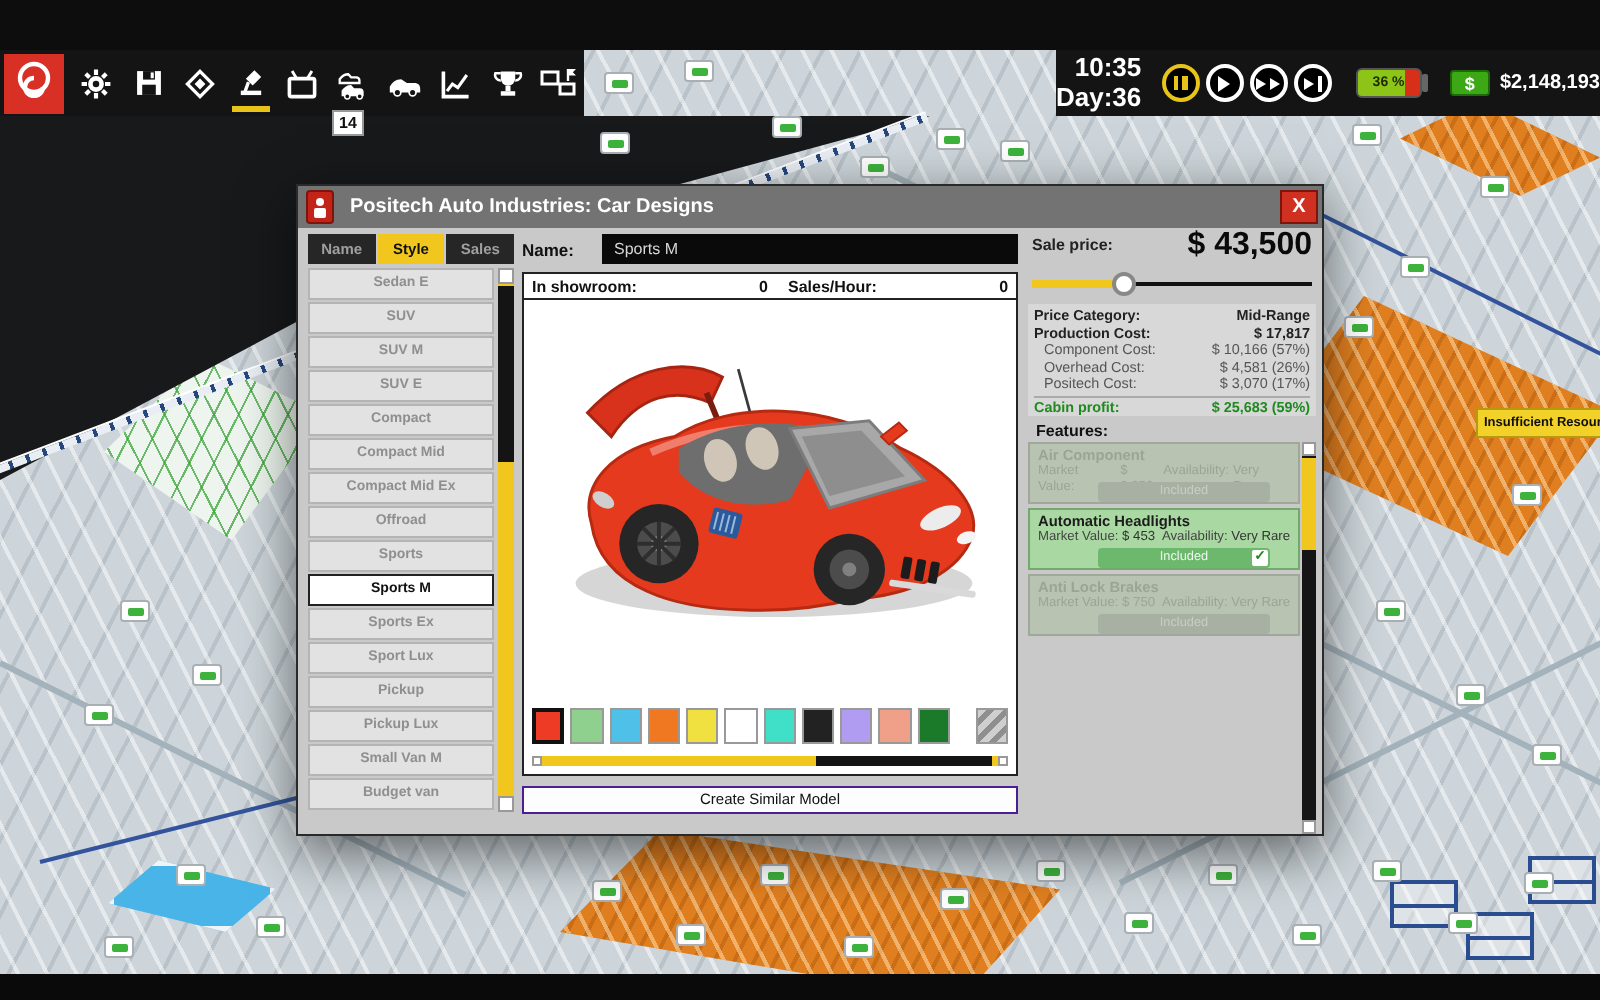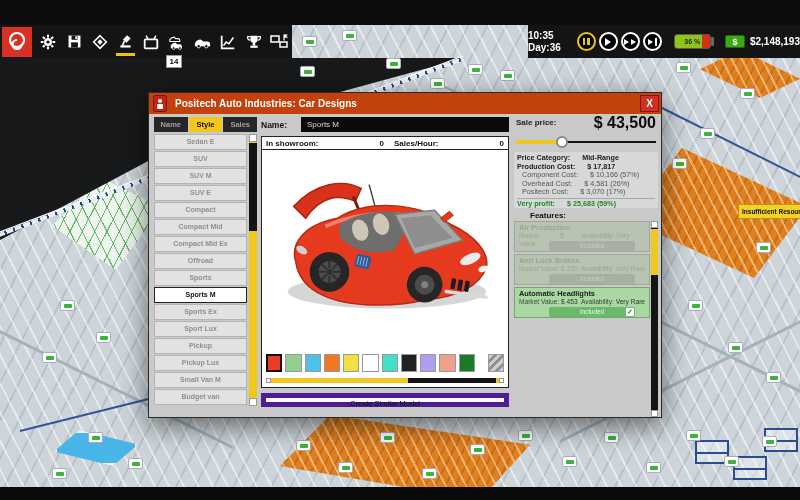--- a/index.html
+++ b/index.html
@@ -43,42 +43,42 @@
   .topstrip{position:absolute;left:0;top:0;width:800px;height:25px;background:#0d0d0d;z-index:5;}
   .botstrip{position:absolute;left:0;top:487px;width:800px;height:13px;background:#0a0a0a;z-index:5;}
   .toolbar{position:absolute;left:0;top:25px;width:292px;height:33px;background:#141414;display:flex;align-items:center;z-index:6;}
   .logo-btn{width:30px;height:30px;background:#d93025;margin:0 4px 0 2px;display:flex;align-items:center;justify-content:center;}
   .tico{width:26px;height:33px;display:flex;align-items:center;justify-content:center;position:relative;}
   .tico svg{display:block;}
   .research-underline{position:absolute;left:3px;bottom:2px;width:19px;height:3px;background:#e8c419;}
   .badge14{position:absolute;left:166px;top:55px;width:16px;height:13px;background:#fff;border:1px solid #999;
     font-size:8px;font-weight:bold;color:#111;text-align:center;line-height:11px;z-index:7;}
   .statusbar{position:absolute;left:528px;top:25px;width:272px;height:33px;background:#141414;display:flex;align-items:center;z-index:6;}
-  .clock{width:48px;text-align:left;color:#fff;font-size:10px;font-weight:bold;line-height:1.15;}
+  .clock{width:48px;text-align:right;color:#fff;font-size:13px;font-weight:bold;line-height:1.15;}
   .speed-group{display:flex;gap:3px;margin-left:10px;}
   .cbtn{width:19px;height:19px;border-radius:50%;background:#000;border:2px solid #fff;display:flex;align-items:center;justify-content:center;gap:2px;}
   .cbtn.active{border-color:#e8c419;}
   .pbar{width:2.5px;height:7px;background:#fff;}
   .cbtn.active .pbar{background:#e8c419;}
   .tri{width:0;height:0;border-top:4px solid transparent;border-bottom:4px solid transparent;border-left:6px solid #fff;}
   .tri.small{border-top-width:3px;border-bottom-width:3px;border-left-width:5px;}
   .skipbar{width:2px;height:8px;background:#fff;}
   .battery{width:46px;height:15px;margin-left:12px;border:1px solid #555;border-radius:3px;position:relative;
     background:linear-gradient(90deg,#8cc418 0 76%,#d83018 76% 100%);
     color:#1d2a04;font-size:7px;font-weight:bold;text-align:center;line-height:14px;}
   .battery:after{content:"";position:absolute;right:-4px;top:2px;width:3px;height:9px;background:#666;border-radius:1px;}
   .money{display:flex;align-items:center;gap:5px;margin-left:14px;}
   .cash-icon{width:20px;height:13px;background:#3da815;border:1px solid #1d6b08;border-radius:2px;color:#fff;
     font-size:9px;font-weight:bold;text-align:center;line-height:12px;}
   .money-text{color:#fff;font-size:10px;font-weight:bold;}
 
   
   .dialog{position:absolute;left:148px;top:92px;width:514px;height:326px;background:#c9c9c9;
     border:1px solid #2a2a2a;box-shadow:0 8px 26px rgba(0,0,0,.55);z-index:10;}
-  .title-bar{position:absolute;left:0;top:0;right:0;height:21px;background:#c2410c;}
+  .title-bar{position:absolute;left:0;top:0;right:0;height:21px;background:#737373;}
   .title-icon{position:absolute;left:4px;top:2px;width:14px;height:17px;background:#c22418;border:1px solid #7e150c;
     border-radius:2px;display:flex;align-items:center;justify-content:center;}
   .title-text{position:absolute;left:26px;top:0;line-height:21px;color:#fff;font-size:10px;font-weight:bold;}
   .close-btn{position:absolute;right:2px;top:2px;width:19px;height:17px;background:#d03020;border:1px solid #7e150c;
     color:#fff;font-size:10px;font-weight:bold;text-align:center;line-height:16px;}
   .dlg-content{position:absolute;left:0;top:21px;right:0;bottom:0;}
 
   
   .left-col{position:absolute;left:5px;top:3px;width:103px;height:296px;}
   .tabs{display:flex;gap:1px;height:15px;}
@@ -105,39 +105,39 @@
   .car-stage{position:absolute;left:4px;top:18px;width:238px;height:192px;}
   .palette{position:absolute;left:4px;top:214px;width:238px;height:24px;display:flex;gap:3px;align-items:center;}
   .swatch{width:18px;height:18px;border:1px solid #999;}
   .swatch.selected{border:2px solid #111;}
   .swatch.pattern{margin-left:10px;background:repeating-linear-gradient(135deg,#cfcfcf 0 3px,#8f8f8f 3px 6px);}
   .h-scroll{position:absolute;left:4px;top:241px;width:238px;height:5px;background:#f2c71d;}
   .h-scroll .seg{position:absolute;right:8px;top:0;width:88px;height:5px;background:#141414;}
   .h-scroll .cap{position:absolute;top:0;width:5px;height:5px;background:#fff;border:1px solid #999;}
   .h-scroll .cap.l{left:0;} .h-scroll .cap.r{right:0;}
   .btn-row{position:absolute;left:0;top:276px;width:248px;display:flex;gap:4px;}
-  .dlg-btn{flex:1;height:14px;background:#fdfdfd;border:5px solid #4c1d95;font-size:7.5px;color:#111;
+  .dlg-btn{flex:1;height:14px;background:#fdfdfd;border:1px solid #4c1d95;font-size:7.5px;color:#111;
     text-align:center;line-height:12px;}
 
   
   .right-col{position:absolute;left:365px;top:0;width:144px;height:303px;}
   .saleprice-label{position:absolute;left:2px;top:4px;font-size:8px;font-weight:bold;color:#222;}
   .saleprice-value{position:absolute;right:2px;top:0px;font-size:16px;font-weight:bold;color:#0a0a0a;}
   .slider{position:absolute;left:2px;top:22px;width:140px;height:12px;--p:33%;}
   .slider .track{position:absolute;left:0;right:0;top:5px;height:2px;background:#111;}
   .slider .fill{position:absolute;left:0;top:4px;width:var(--p);height:4px;background:#f2c71d;}
   .slider .handle{position:absolute;left:calc(var(--p) - 6px);top:0;width:12px;height:12px;border-radius:50%;
     background:#fff;border:2px solid #888;}
   .cost-panel{position:absolute;left:0;top:38px;width:144px;height:56px;background:#d8d8d8;padding:2px 3px;
     font-size:7.2px;color:#222;}
-  .cost-row{display:flex;line-height:8.6px;gap:12px;}
+  .cost-row{display:flex;justify-content:space-between;line-height:8.6px;gap:12px;}
   .cost-row.bold{font-weight:bold;}
   .cost-row.sub{color:#555;padding-left:5px;}
   .cost-row.profit{color:#1f8a1f;font-weight:bold;border-top:1px solid #aaa;margin-top:1px;padding-top:1px;}
-  .features-label{position:absolute;left:16px;top:97px;font-size:8px;font-weight:bold;color:#111;}
+  .features-label{position:absolute;left:4px;top:97px;font-size:8px;font-weight:bold;color:#111;}
   .features{position:absolute;left:0;top:107px;width:136px;height:196px;overflow:hidden;}
   .feat{height:31px;margin-bottom:2px;padding:1px 4px;position:relative;}
   .feat.f-yellow{background:#e6d96a;border:1px solid #b8a830;}
   .feat.f-green{background:#a9d8a2;border:1px solid #74a86c;}
   .feat.f-disabled{background:#b9c3b2;border:1px solid #a0a89a;}
   .feat-title{font-size:7.4px;font-weight:bold;color:#1c1c1c;line-height:9px;}
   .feat.f-disabled .feat-title,.feat.f-disabled .fl,.feat.f-disabled .fv{color:#9aa694;}
   .feat-row{display:flex;font-size:6.6px;line-height:8px;color:#333;}
   .fl{color:#444;} .fv{font-weight:normal;}
   .feat-row .sp{flex:1;}
@@ -560,42 +560,42 @@
             </div>
           <div class="cost-row sub">
               <span>Overhead Cost:</span>
               <span>$ 4,581 (26%)</span>
             </div>
           <div class="cost-row sub">
               <span>Positech Cost:</span>
               <span>$ 3,070 (17%)</span>
             </div>
           <div class="cost-row profit">
-              <span>Very profit:</span>
+              <span>Cabin profit:</span>
               <span>$ 25,683 (59%)</span>
             </div>
         </div>
         <span class="features-label">Features:</span>
 
         <div class="features">
           <div class="feat f-disabled">
-            <div class="feat-title">Air Production</div>
+            <div class="feat-title">Air Component</div>
             <div class="feat-row"><span class="fl">Market Value:</span>&nbsp;<span class="fv">$ 2,250</span><span class="sp"></span><span class="fl">Availability:</span>&nbsp;<span class="fv">Very Rare</span></div>
-            <div class="pill"><span>Included</span></div>
-          </div>
-          <div class="feat f-disabled">
-            <div class="feat-title">Anti Lock Brakes</div>
-            <div class="feat-row"><span class="fl">Market Value:</span>&nbsp;<span class="fv">$ 750</span><span class="sp"></span><span class="fl">Availability:</span>&nbsp;<span class="fv">Very Rare</span></div>
             <div class="pill"><span>Included</span></div>
           </div>
           <div class="feat f-green">
             <div class="feat-title">Automatic Headlights</div>
             <div class="feat-row"><span class="fl">Market Value:</span>&nbsp;<span class="fv">$ 453</span><span class="sp"></span><span class="fl">Availability:</span>&nbsp;<span class="fv">Very Rare</span></div>
             <div class="pill"><span>Included</span><span class="check">✓</span></div>
           </div>
+          <div class="feat f-disabled">
+            <div class="feat-title">Anti Lock Brakes</div>
+            <div class="feat-row"><span class="fl">Market Value:</span>&nbsp;<span class="fv">$ 750</span><span class="sp"></span><span class="fl">Availability:</span>&nbsp;<span class="fv">Very Rare</span></div>
+            <div class="pill"><span>Included</span></div>
+          </div>
         </div>
         <div class="f-scroll">
           <div class="cap top"></div>
           <div class="thumb"></div>
           <div class="cap bot"></div>
         </div>
       </div>
 
     </div>
   </div>

